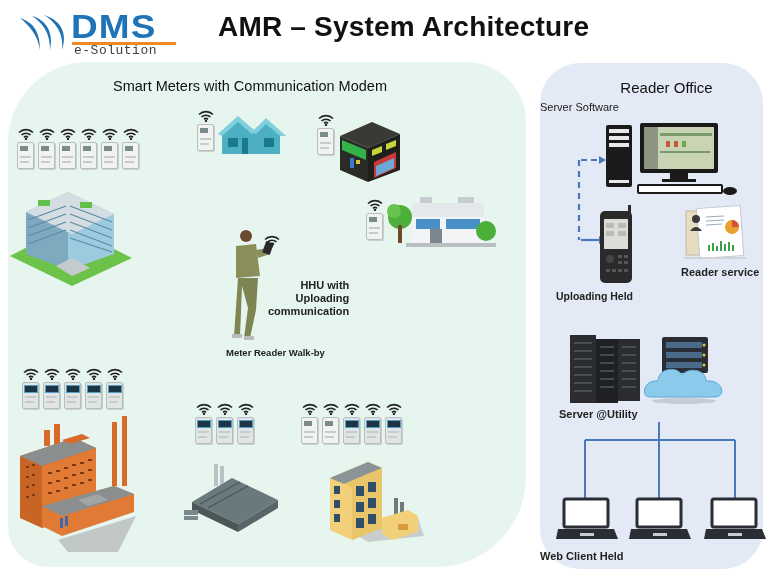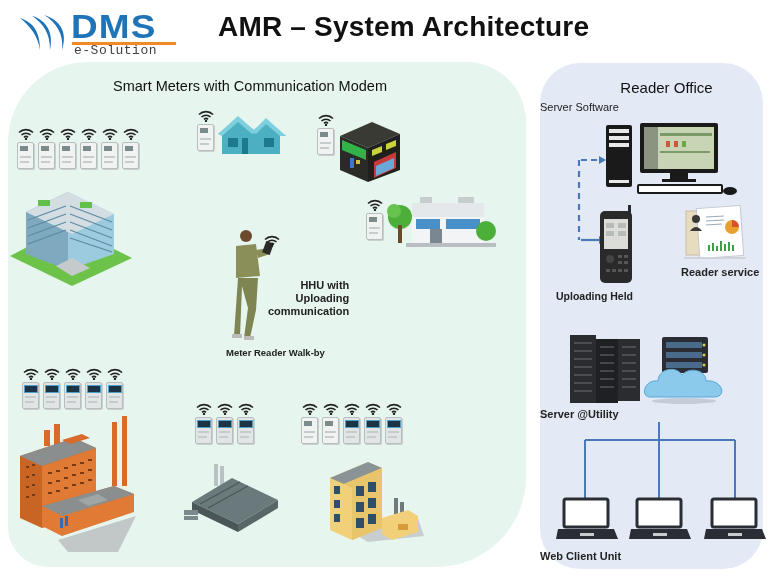--- a/index.html
+++ b/index.html
@@ -574,21 +574,21 @@
   <rect x="18" y="2" width="46" height="36" rx="2" fill="#2a2e34"></rect>
   <rect x="22" y="7" width="36" height="6" fill="#4a6a8a"></rect>
   <rect x="22" y="17" width="36" height="6" fill="#4a6a8a"></rect>
   <rect x="22" y="27" width="36" height="6" fill="#4a6a8a"></rect>
   <circle cx="60" cy="10" r="1.5" fill="#d8d040"></circle>
     <circle cx="60" cy="20" r="1.5" fill="#d8d040"></circle>
     <circle cx="60" cy="30" r="1.5" fill="#d8d040"></circle>
   <path d="M6 62 C-4 62, 0 44, 14 46 C14 34, 32 30, 38 40 C44 32, 62 34, 62 46 C78 44, 84 62, 70 62 Z" fill="#8ccaec" stroke="#5aa8d8" stroke-width="1"></path>
   <ellipse cx="40" cy="66" rx="32" ry="3" fill="#c4ccd8"></ellipse>
 </svg>
-<div class="abs label clabel" style="left:540px; width:223px; top:408px;">Server @Utility</div>
+<div class="abs label clabel" style="left:540px; width:223px; top:408px;padding-left:19px;">Server @Utility</div>
 
 <svg class="icon-svg" style="left:555px; top:422px;" width="200" height="80" viewBox="0 0 200 80">
   <line x1="104" y1="0" x2="104" y2="18" stroke="#4a78b8" stroke-width="2"></line>
   <line x1="30" y1="18" x2="180" y2="18" stroke="#4a78b8" stroke-width="2"></line>
   <line x1="30" y1="18" x2="30" y2="78" stroke="#4a78b8" stroke-width="2"></line>
   <line x1="104" y1="18" x2="104" y2="78" stroke="#4a78b8" stroke-width="2"></line>
   <line x1="180" y1="18" x2="180" y2="78" stroke="#4a78b8" stroke-width="2"></line>
 </svg>
 
 <svg class="icon-svg" style="left:556px; top:497px;" width="62" height="42" viewBox="0 0 62 42">
@@ -600,13 +600,13 @@
   <rect x="8" y="2" width="44" height="28" rx="2" fill="#ffffff" stroke="#2a2e34" stroke-width="3"></rect>
   <polygon points="2,32 58,32 62,42 0,42" fill="#2a2e34"></polygon>
   <rect x="24" y="36" width="14" height="3" fill="#c8ccd0"></rect>
 </svg>
 <svg class="icon-svg" style="left:704px; top:497px;" width="62" height="42" viewBox="0 0 62 42">
   <rect x="8" y="2" width="44" height="28" rx="2" fill="#ffffff" stroke="#2a2e34" stroke-width="3"></rect>
   <polygon points="2,32 58,32 62,42 0,42" fill="#2a2e34"></polygon>
   <rect x="24" y="36" width="14" height="3" fill="#c8ccd0"></rect>
 </svg>
 
-<div class="abs label clabel" style="left:540px; width:223px; top:550px;">Web Client Unit</div>
+<div class="abs label clabel" style="left:540px; width:223px; top:550px;">Web Client Held</div>
 
 </body></html>

